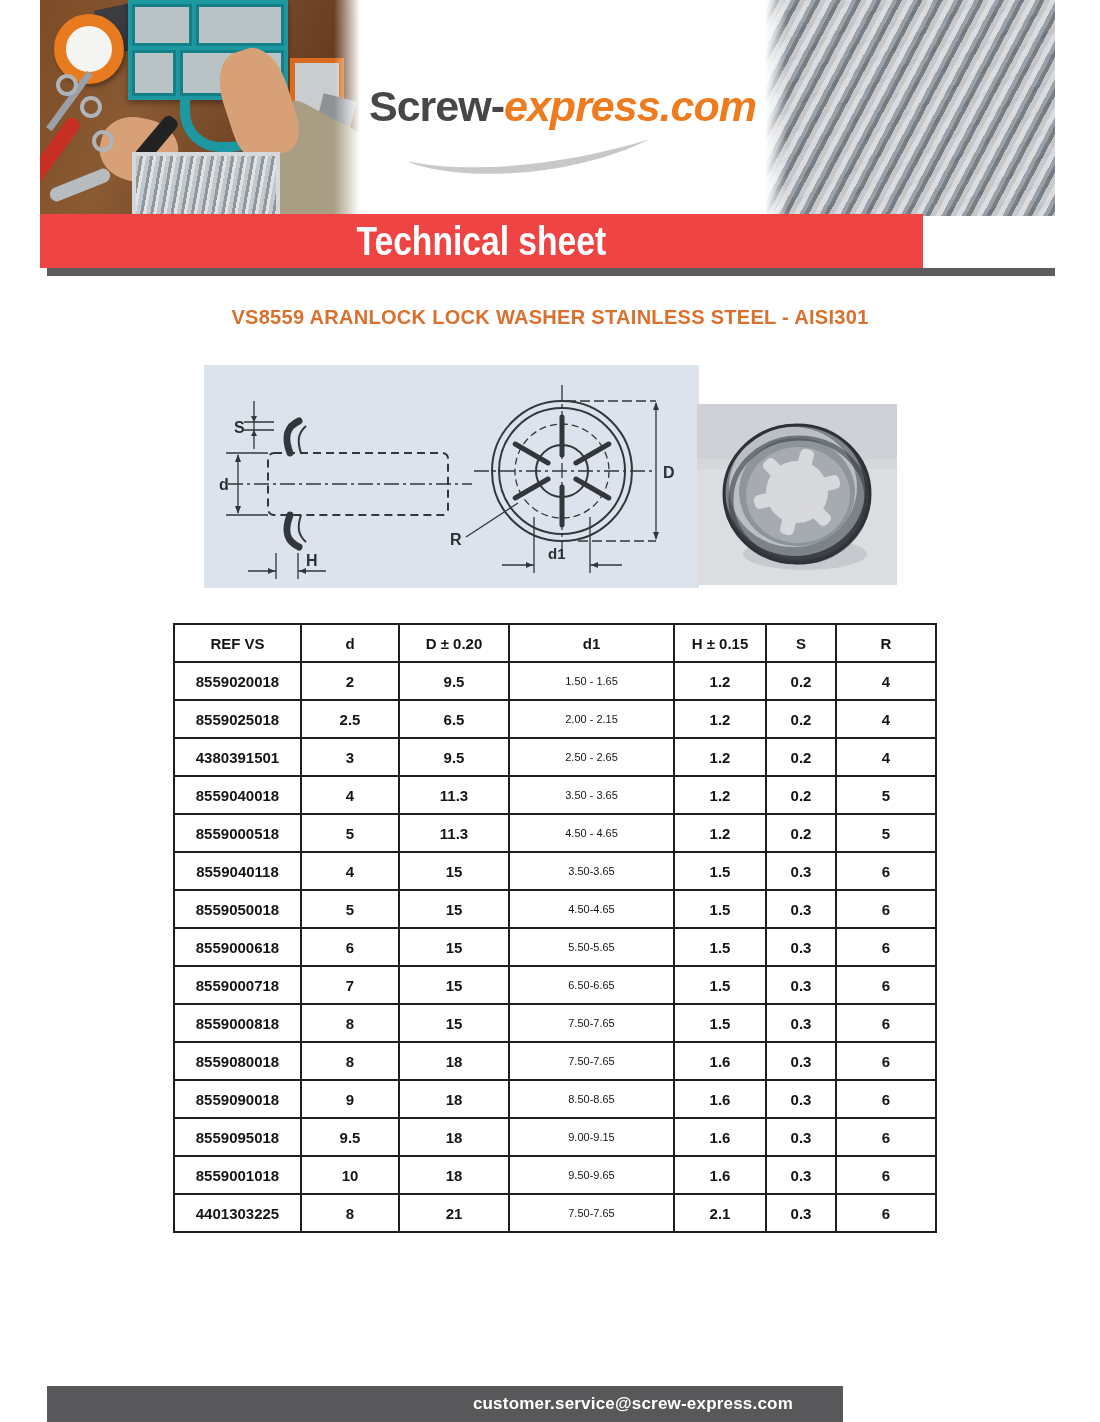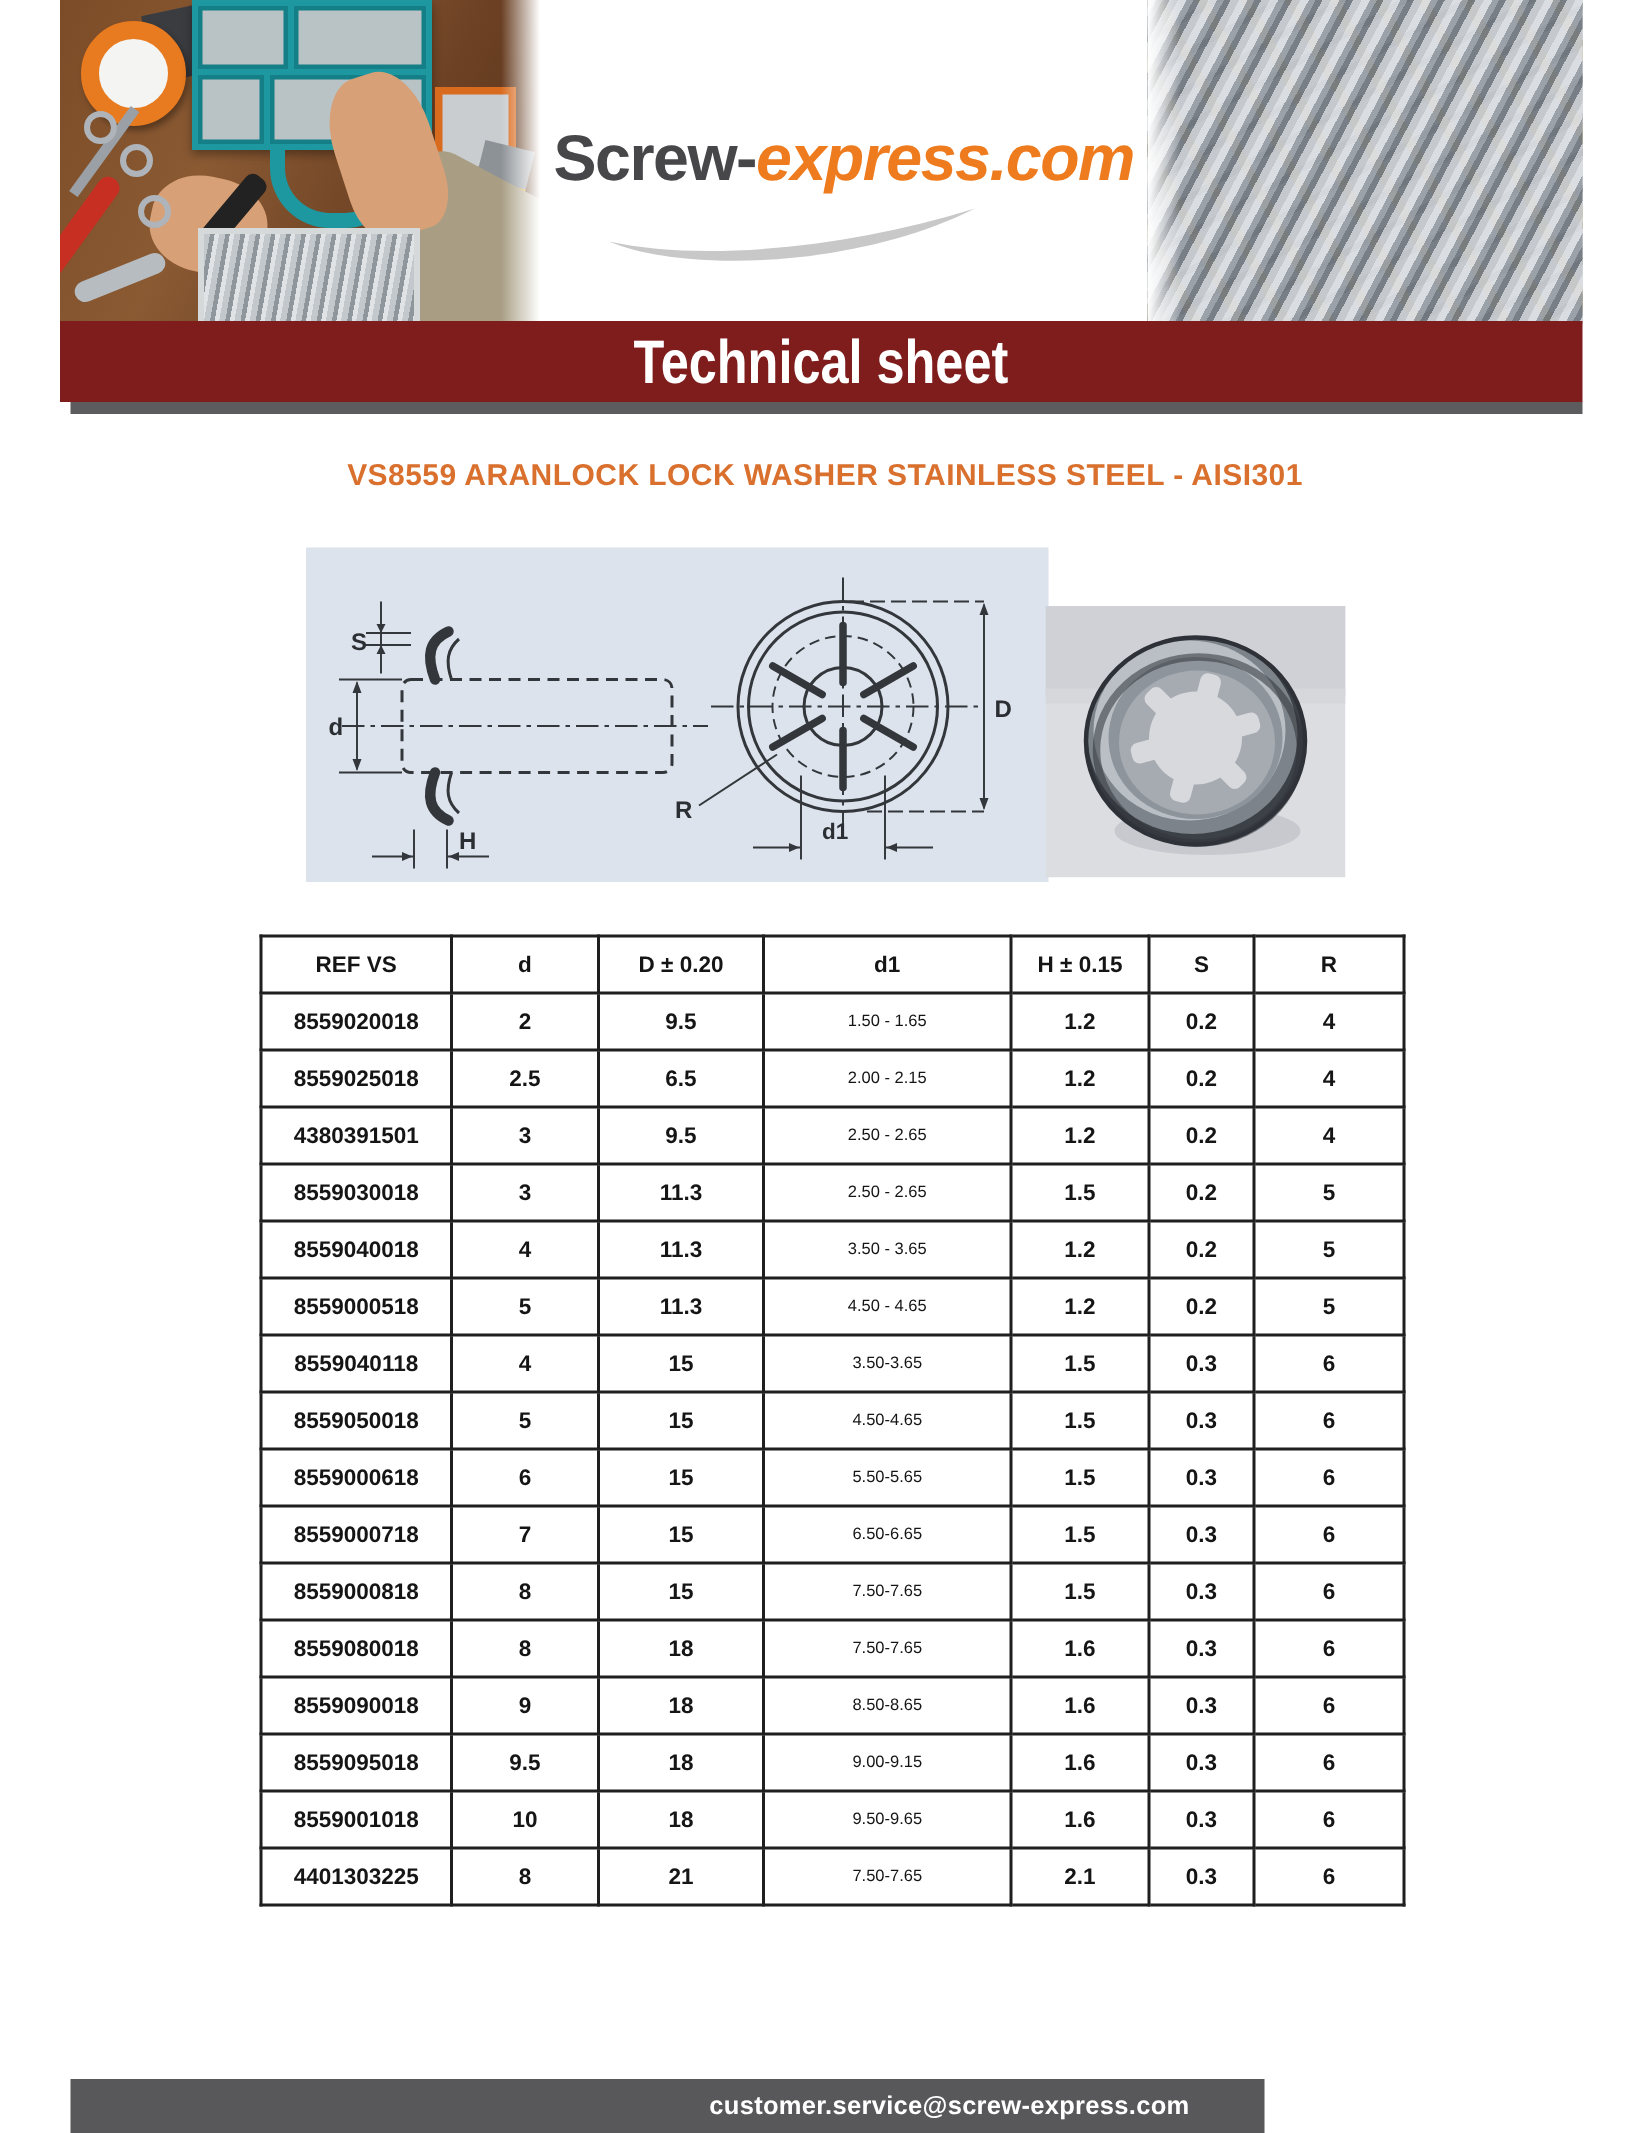--- a/index.html
+++ b/index.html
@@ -42,21 +42,21 @@
   .wp-washer{width:14px;height:14px;border-radius:50%;border:4px solid #aeb4b9;background:rgba(0,0,0,0);}
 
   .logo-zone{position:absolute;left:360px;top:12px;width:405px;height:216px;background:#ffffff;
       display:flex;flex-direction:column;align-items:center;padding-top:70px;box-sizing:border-box;}
   .logo-line{font-size:43px;font-weight:bold;letter-spacing:-1px;white-space:nowrap;}
   .logo-dark{color:#47474a;}
   .logo-orange{color:#ee7c1e;font-style:italic;}
   .swoosh{margin-top:4px;margin-right:70px;}
 
   
-  .banner{position:absolute;left:40px;top:214px;width:1015px;height:54px;background:#7f1d1d;
+  .banner{position:absolute;left:40px;top:214px;width:883px;height:54px;background:#ef4444;
       display:flex;align-items:center;justify-content:center;}
   .banner span{display:inline-block;color:#ffffff;font-weight:bold;font-size:41px;transform:scaleX(.82);letter-spacing:0;}
   .banner-strip{position:absolute;left:47px;top:268px;width:1008px;height:8px;background:#5c5c5e;}
 
   
   .doc-title{position:absolute;left:0;top:306px;width:1100px;text-align:center;
       color:#d9702e;font-weight:bold;font-size:20px;letter-spacing:.3px;}
 
   
   .diagram-panel{position:absolute;left:204px;top:365px;width:495px;height:223px;background:#dce3ec;}
@@ -267,29 +267,20 @@
         <tr>
           <td>4380391501</td>
           <td>3</td>
           <td>9.5</td>
           <td>2.50 - 2.65</td>
           <td>1.2</td>
           <td>0.2</td>
           <td>4</td>
         </tr>
 
-        <tr>
-          <td>8559030018</td>
-          <td>3</td>
-          <td>11.3</td>
-          <td>2.50 - 2.65</td>
-          <td>1.5</td>
-          <td>0.2</td>
-          <td>5</td>
-        </tr>
 
         <tr>
           <td>8559040018</td>
           <td>4</td>
           <td>11.3</td>
           <td>3.50 - 3.65</td>
           <td>1.2</td>
           <td>0.2</td>
           <td>5</td>
         </tr>

